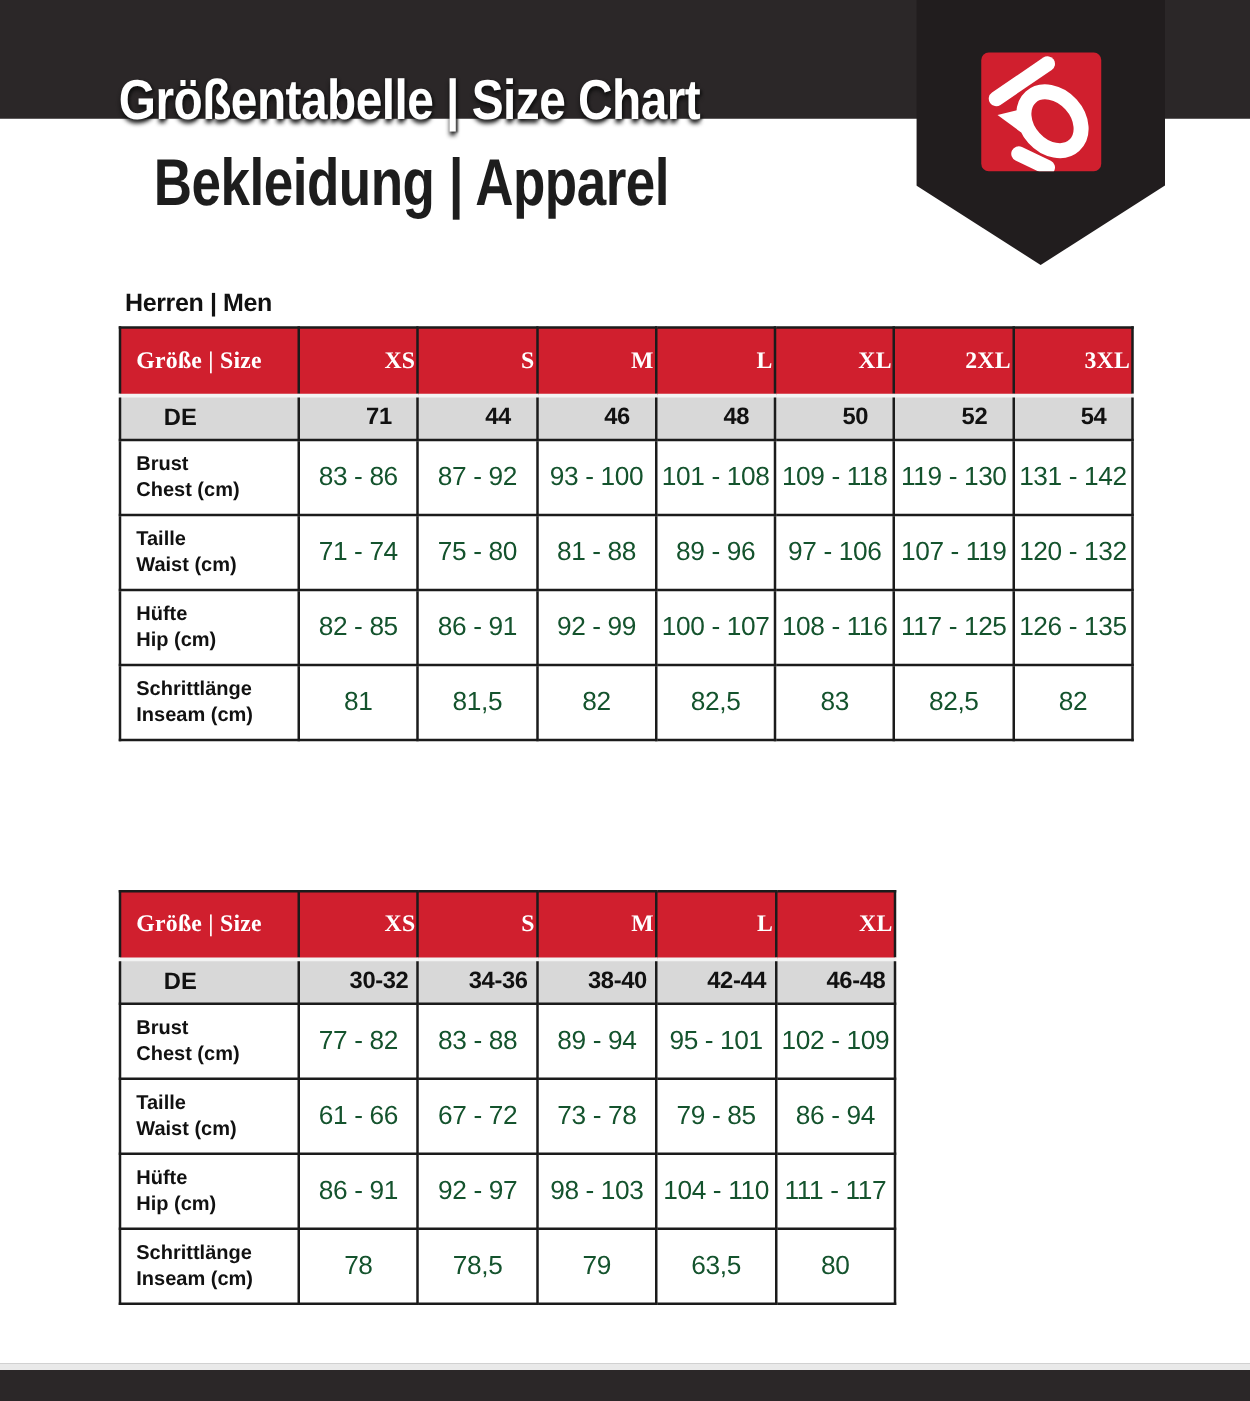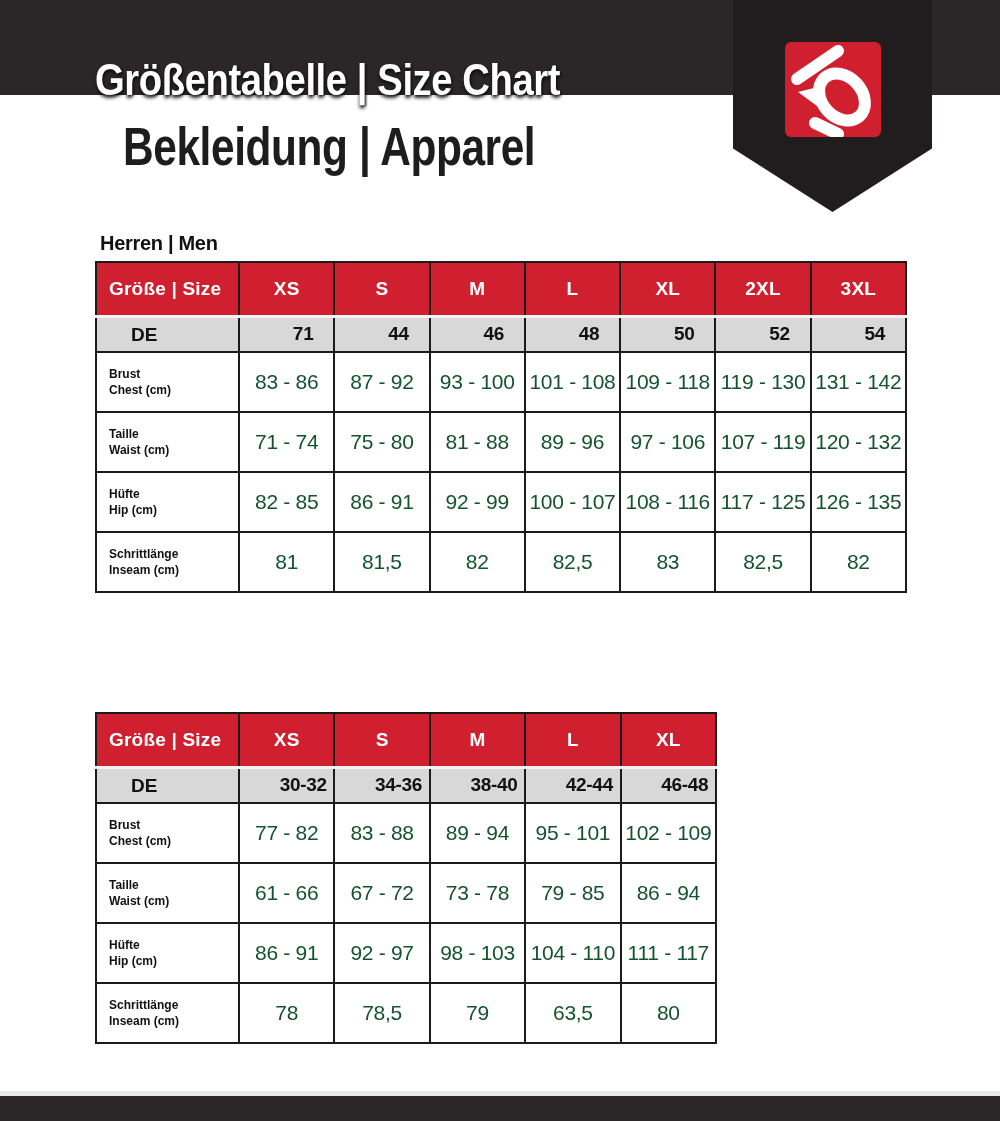--- a/index.html
+++ b/index.html
@@ -52,33 +52,33 @@
     margin:0 0 0 5px;font-size:20px;font-weight:700;color:#111;
     line-height:30px;letter-spacing:-.3px;
   }
   .size-table{
     border-collapse:collapse;table-layout:fixed;margin-top:3px;
     border:2px solid var(--border-dark);background:#fff;
   }
   .size-table th,.size-table td{
     border:2px solid var(--border-dark);
   }
-  .size-table thead tr{height:54px;}
+  .size-table thead tr{height:54px;font-family:Liberation Serif, serif;}
   .size-table thead th{
     background:var(--red);color:#ffffff;font-size:19px;font-weight:700;
-    border-bottom:3px solid #f3f3f3;text-align:center;letter-spacing:.2px;
+    border-bottom:3px solid #f3f3f3;text-align:right;letter-spacing:.2px;
   }
   .size-table thead th.label-col{text-align:left;padding-left:12px;}
   .size-table tbody tr{height:60px;}
   .size-table tbody tr.de{height:36px;}
   .size-table tbody tr.de th,.size-table tbody tr.de td{
     background:var(--row-gray);font-weight:700;font-size:19px;color:#111;padding-left:34px;
   }
   .size-table tbody th.label-col{
-    text-align:left;padding:4px 8px 4px 12px;font-size:12px;font-weight:700;
+    text-align:left;padding:4px 8px 4px 12px;font-size:16px;font-weight:700;
     color:#111;line-height:1.35;
   }
   .size-table tbody td{
     text-align:center;font-size:21px;font-weight:400;color:#14532d;
     letter-spacing:-.3px;
   }
 
   
   .footer-bar{
     position:absolute;left:0;top:1091px;width:1000px;height:30px;

